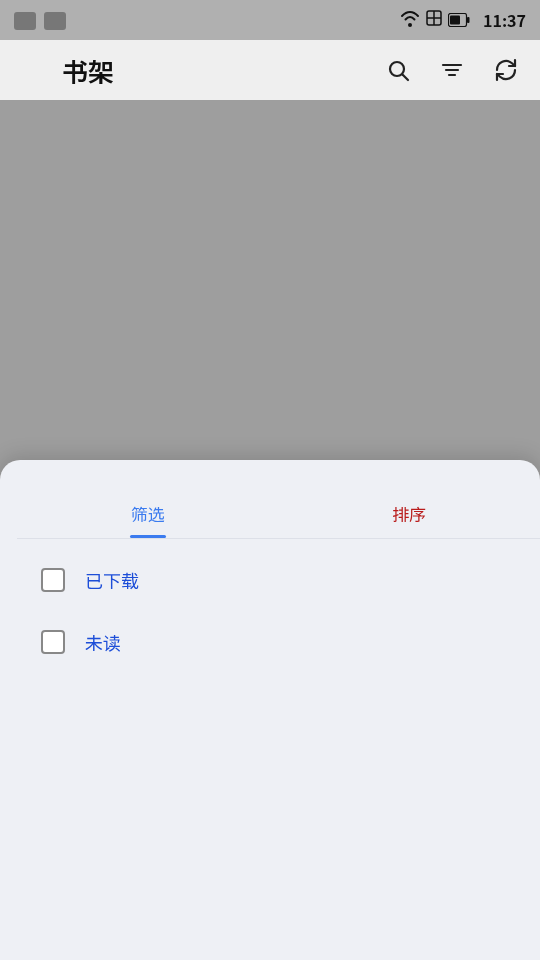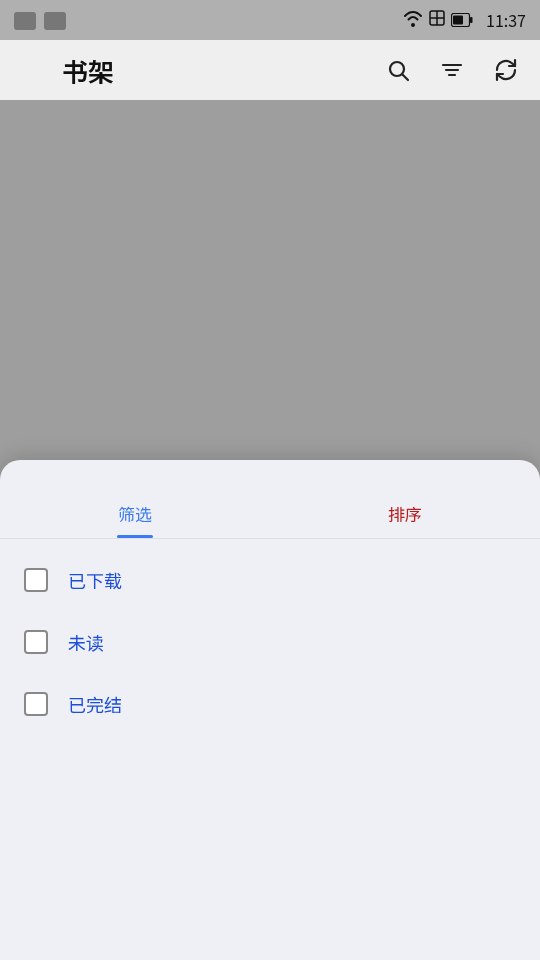--- a/index.html
+++ b/index.html
@@ -27,21 +27,21 @@
     }
 
     .status-icons {
       display: flex;
       align-items: center;
       gap: 5px;
     }
 
     .status-time {
       font-size: 16px;
-      font-weight: 400;
+      font-weight: 700;
       color: #111;
       margin-left: 8px;
     }
 
     .notification-icons {
       display: flex;
       gap: 8px;
       margin-right: auto;
     }
 
@@ -102,20 +102,21 @@
     
     .bottom-sheet {
       position: absolute;
       bottom: 0;
       left: 0;
       width: 100%;
       height: 500px;
       background: #eef0f5;
       border-radius: 20px 20px 0 0;
       box-shadow: 0 -4px 20px rgba(0,0,0,0.15);
+      padding-left: 17px;
     }
 
     
     .drag-area {
       width: 100%;
       height: 28px;
       display: flex;
       align-items: flex-start;
       justify-content: center;
       padding-top: 10px;
@@ -271,19 +272,15 @@
     <div class="filter-item">
       <div class="checkbox"></div>
       <span class="filter-label">已下载</span>
     </div>
 
     <div class="filter-item">
       <div class="checkbox"></div>
       <span class="filter-label">未读</span>
     </div>
 
-    <div class="filter-item">
-      <div class="checkbox"></div>
-      <span class="filter-label">已完结</span>
-    </div>
 
   </div>
 </div>
 
 </body></html>

